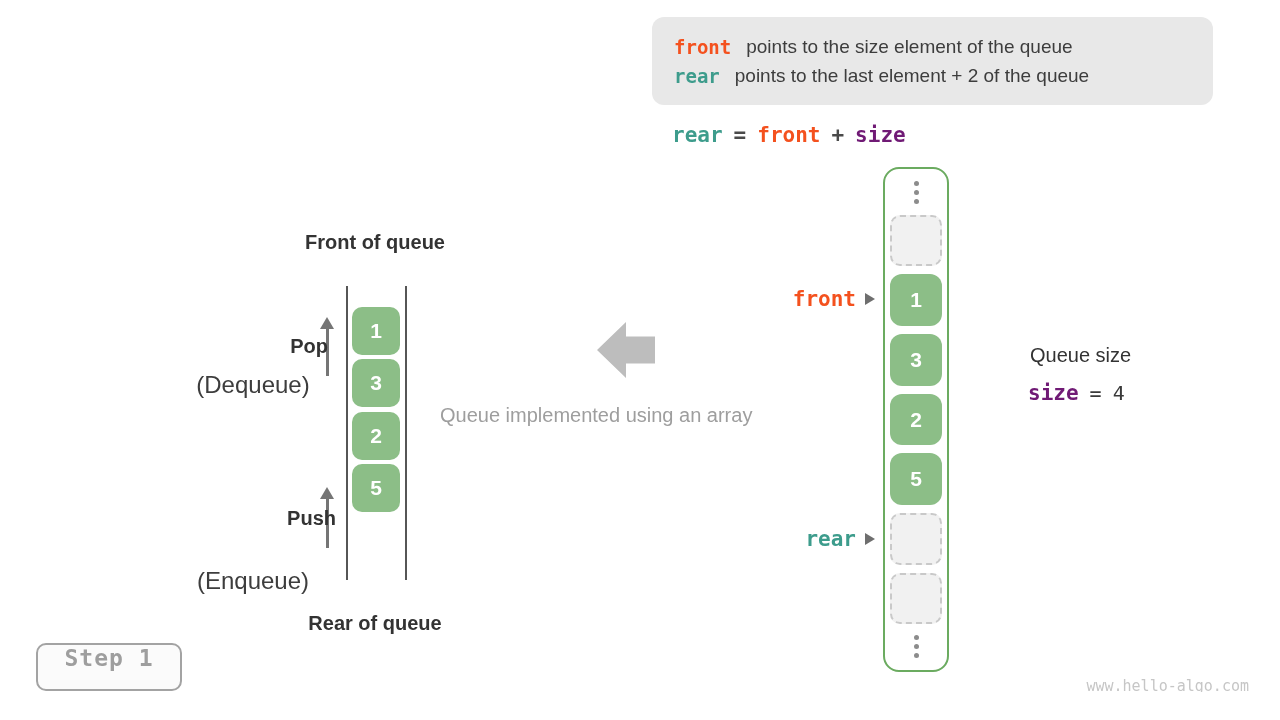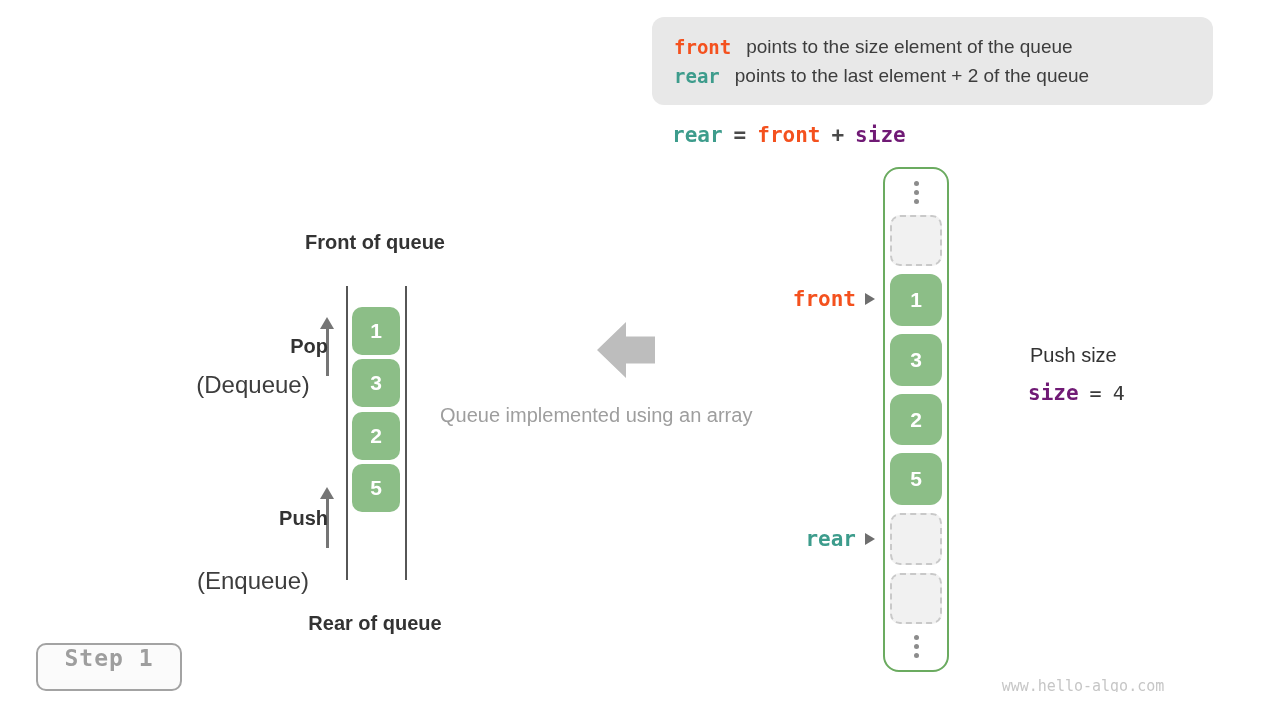--- a/index.html
+++ b/index.html
@@ -113,21 +113,21 @@
   .step-badge {
     left: 36px; top: 643px; width: 146px; height: 48px;
     background: #fbfbfb; border: 2px solid #a3a3a3; border-radius: 10px;
     display: flex; align-items: flex-start; justify-content: center;
     font-family: "DejaVu Sans Mono", monospace; font-weight: bold;
     font-size: 23px; color: #9e9e9e; letter-spacing: 1px;
   }
 
   
   .watermark {
-    left: 972px; top: 677px; width: 222px; text-align: center;
+    left: 1027px; top: 677px; width: 222px; text-align: right;
     font-family: "DejaVu Sans Mono", monospace; font-size: 15px; color: #c6c6c6;
   }
 </style>
 </head>
 <body>
 
 <div id="canvas">
 
   <div class="abs info-box">
     <div class="info-line">
@@ -156,21 +156,21 @@
   <div class="abs lq-cell" style="top:412px;">2</div>
   <div class="abs lq-cell" style="top:464px;">5</div>
 
   <div class="abs up-arrow-head" style="top:317px;"></div>
   <div class="abs up-arrow-shaft" style="top:328px; height:48px;"></div>
   <div class="abs side-label-title" style="left:178px; top:335px;">Pop</div>
   <div class="abs side-label-sub" style="left:168px; top:371px;">(Dequeue)</div>
 
   <div class="abs up-arrow-head" style="top:487px;"></div>
   <div class="abs up-arrow-shaft" style="top:498px; height:50px;"></div>
-  <div class="abs side-label-title" style="left:178px; top:507px;">Push</div>
+  <div class="abs side-label-title" style="left:186px; top:507px;">Push</div>
   <div class="abs side-label-sub" style="left:168px; top:567px;">(Enqueue)</div>
 
   <div class="abs lq-title" style="left:260px; top:612px;">Rear of queue</div>
 
   <div class="abs big-arrow"></div>
   <div class="abs center-caption">Queue implemented using an array</div>
 
   <div class="abs array-box">
     <div class="arr-ellipsis">
         <i></i>
@@ -193,21 +193,21 @@
 
   <div class="abs pointer-row" id="front-pointer">
     <span class="pointer-label code-orange">front</span>
     <span class="pointer-arrowhead"></span>
   </div>
   <div class="abs pointer-row" id="rear-pointer">
     <span class="pointer-label code-teal">rear</span>
     <span class="pointer-arrowhead"></span>
   </div>
 
-  <div class="abs qsize-label">Push size</div>
+  <div class="abs qsize-label">Queue size</div>
   <div class="abs qsize-value">
     <span class="code code-blue">size</span>
     <span>=</span>
     <span>4</span>
   </div>
 
   <div class="abs step-badge">
     <span>Step 1</span>
   </div>
 

